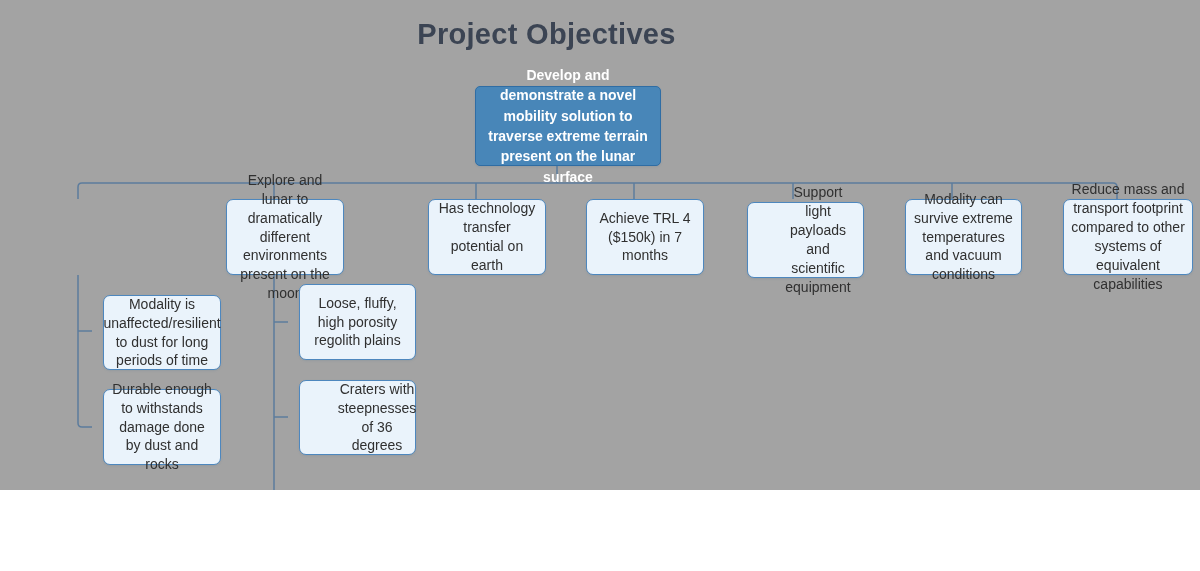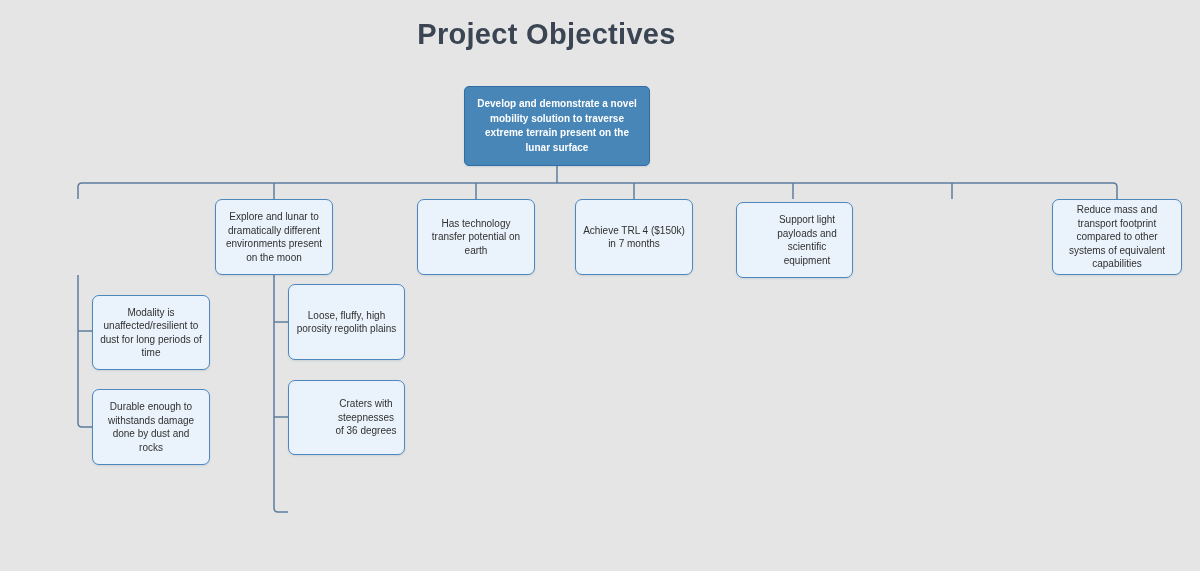--- a/index.html
+++ b/index.html
@@ -4,22 +4,22 @@
 <style>
   html, body {
     margin: 0;
     padding: 0;
     background: #ffffff;
     font-family: "Liberation Sans", "DejaVu Sans", sans-serif;
   }
   .canvas {
     position: relative;
     width: 1200px;
-    height: 571px;
-    background: #e5e5e5;
+    height: 490px;
+    background: #a3a3a3;
     overflow: hidden;
   }
   .page-title {
     position: absolute;
     top: 18px;
     left: 0;
     width: 1093px;
     text-align: center;
     font-size: 29px;
     font-weight: bold;
@@ -37,26 +37,27 @@
   .node {
     position: absolute;
     box-sizing: border-box;
     background: #eaf3fb;
     border: 1.5px solid #4d87be;
     border-radius: 7px;
     display: flex;
     align-items: center;
     justify-content: center;
     text-align: center;
-    font-size: 10px;
+    font-size: 14px;
     line-height: 1.35;
     color: #303030;
     padding: 4px 7px;
     box-shadow: 0 1px 2px rgba(90,120,150,0.18);
     cursor: default;
+    margin-left: 11px;
   }
   .node.root {
     background: #4886b8;
     border-color: #2f6da4;
     color: #ffffff;
     font-weight: bold;
     border-radius: 5px;
     line-height: 1.45;
   }
   
@@ -102,20 +103,21 @@
       <path d="M274 417 L288 417"></path>
     </g>
   </svg>
 
   <div class="node root pos-root">Develop and demonstrate a novel mobility solution to traverse extreme terrain present on the lunar surface</div>
 
   <div class="node pos-n2">Explore and lunar to dramatically different environments present on the moon</div>
   <div class="node pos-n3">Has technology transfer potential on earth</div>
   <div class="node pos-n4">Achieve TRL 4 ($150k) in 7 months</div>
   <div class="node pos-n5">Support light payloads and scientific equipment</div>
+  <div class="node pos-n6">Modality can survive extreme temperatures and vacuum conditions</div>
   <div class="node pos-n7">Reduce mass and transport footprint compared to other systems of equivalent capabilities</div>
 
   <div class="node pos-g1">Modality is unaffected/resilient to dust for long periods of time</div>
   <div class="node pos-g2">Durable enough to withstands damage done by dust and rocks</div>
 
   <div class="node pos-g3">Loose, fluffy, high porosity regolith plains</div>
   <div class="node pos-g4">Craters with steepnesses of 36 degrees</div>
 
 </div>
 

